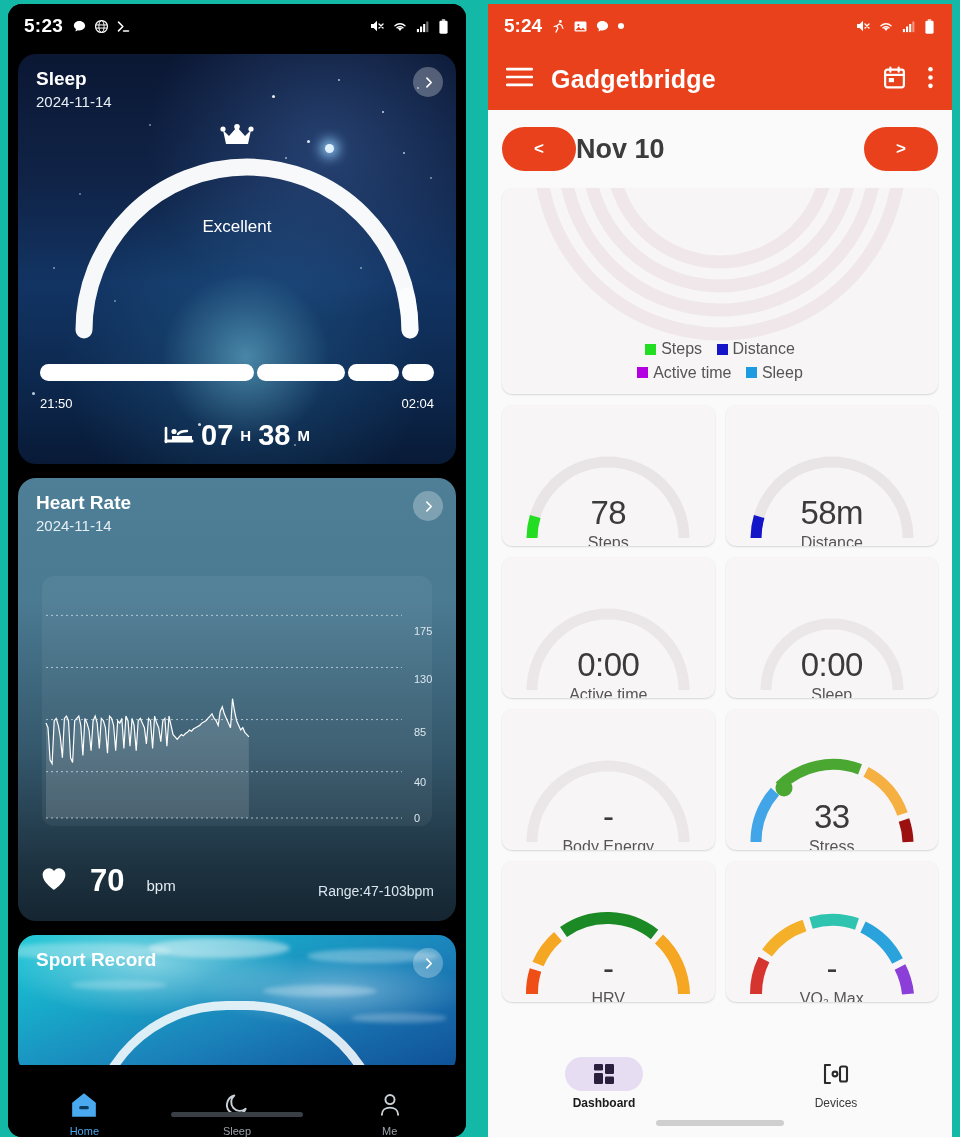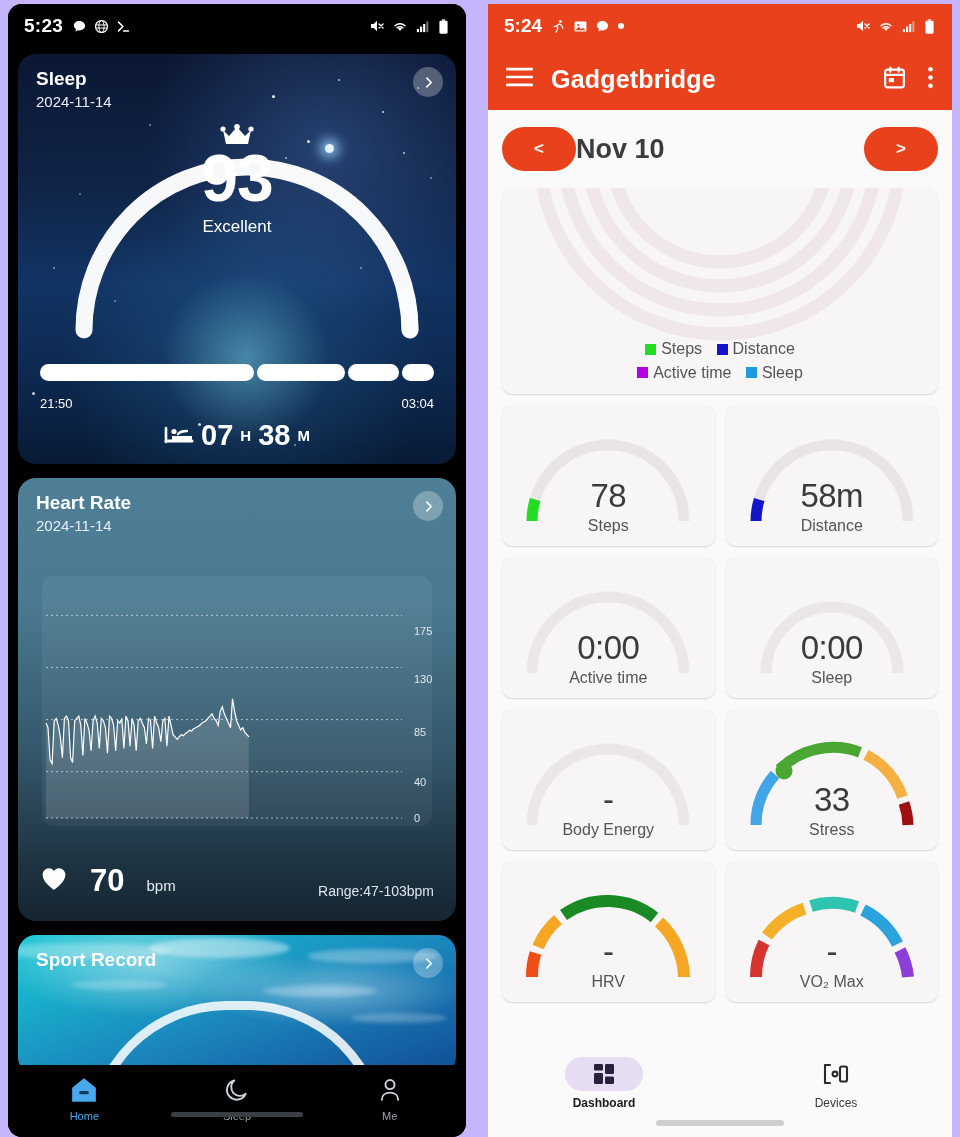--- a/index.html
+++ b/index.html
@@ -2,21 +2,21 @@
 <html><head>
 <meta charset="utf-8">
 <style>
   * { margin:0; padding:0; box-sizing:border-box; }
   html,body {
     width:960px; height:1137px;
     background:#ffffff;
     font-family:"Liberation Sans", sans-serif;
     overflow:hidden;
   }
-  .stage { position:relative; width:960px; height:1137px; background:#c4b5fd; }
+  .stage { position:relative; width:960px; height:1137px; background:#14b8a6; }
 
   
   .phone-left {
     position:absolute; left:8px; top:4px; width:458px; height:1133px;
     background:#000; border-radius:14px; overflow:hidden;
   }
   .statusbar-dark {
     height:44px; background:#000; display:flex; align-items:center;
     padding:0 16px; color:#fff;
   }
@@ -106,21 +106,21 @@
   .wave { position:absolute; background:rgba(255,255,255,0.55); border-radius:50%; filter:blur(2px); }
   .sport-arc {
     position:absolute; left:50%; transform:translateX(-50%); bottom:-66px;
     width:300px; height:140px; border:9px solid rgba(255,255,255,0.85);
     border-bottom-color:transparent; border-radius:150px 150px 0 0;
   }
 
   
   .navbar-dark {
     position:absolute; bottom:0; left:0; right:0; height:72px; background:#000;
-    display:flex; align-items:flex-start; padding-top:12px;
+    display:flex; align-items:flex-end; padding-top:4px;
   }
   .nav-item { flex:1; display:flex; flex-direction:column; align-items:center; gap:3px; }
   .nav-label { font-size:11px; color:#9aa2ab; }
   .nav-item.active .nav-label { color:#49a8ee; }
   .home-indicator-dark {
     position:absolute; left:50%; transform:translateX(-50%); bottom:20px;
     width:132px; height:5px; border-radius:3px; background:#3a3f45;
   }
 
   
@@ -152,21 +152,21 @@
   .chart-card { height:206px; }
   .arcs { position:absolute; inset:0; }
   .legend {
     position:absolute; left:0; right:0; bottom:10px; text-align:center;
     font-size:16px; color:#555; line-height:1.45;
   }
   .lg { display:inline-flex; align-items:center; gap:5px; margin:0 5px; }
   .swatch { width:11px; height:11px; display:inline-block; }
 
   .grid { display:grid; grid-template-columns:1fr 1fr; gap:11px; margin-top:11px; }
-  .tile { height:141px; display:flex; flex-direction:column; align-items:center; justify-content:center; }
+  .tile { height:141px; display:flex; flex-direction:column; align-items:center; justify-content:flex-end; }
   .tile-gauge { position:relative; width:180px; height:96px; margin-top:10px; }
   .tile-val {
     position:absolute; left:0; right:0; top:44px; text-align:center;
     font-size:33px; color:#3b3b3b; font-weight:400; letter-spacing:-.5px;
   }
   .tile-label {
     position:absolute; left:0; right:0; top:84px; text-align:center;
     font-size:16px; color:#555;
   }
 
@@ -285,34 +285,33 @@
             <path d="M392 230 A163 163 0 0 0 388 196" fill="none" stroke="#ffffff" stroke-width="17" stroke-linecap="round" opacity="0.55"></path>
           </svg>
           <div class="crown">
             <svg width="34" height="24" viewBox="0 0 34 24">
                 <path fill="#fff" d="M3 6l6 6 8-9 8 9 6-6-3 14H6L3 6z"></path>
                 <circle cx="3" cy="5" r="2.6" fill="#fff"></circle>
                 <circle cx="31" cy="5" r="2.6" fill="#fff"></circle>
                 <circle cx="17" cy="2.8" r="2.8" fill="#fff"></circle>
               </svg>
           </div>
-          <div class="score">93</div>
           <div class="score-label">Excellent</div>
         </div>
 
         <div class="sleepbar">
           <span class="seg" style="flex:54"></span>
           <span class="seg" style="flex:22"></span>
           <span class="seg" style="flex:13"></span>
           <span class="seg" style="flex:8"></span>
         </div>
         <span class="dot-left"></span>
         <div class="sb-times">
           <span>21:50</span>
-          <span>03:04</span>
+          <span>02:04</span>
         </div>
 
         <div class="duration">
           <span>
             <svg width="30" height="22" viewBox="0 0 30 22">
                 <path d="M2 5v14" stroke="#fff" stroke-width="2.6" stroke-linecap="round"></path>
                 <path d="M2 18h26" stroke="#fff" stroke-width="3" stroke-linecap="round"></path>
                 <path d="M8 13h20v4H8z" fill="#fff"></path>
                 <circle cx="10" cy="8.5" r="2.6" fill="#fff"></circle>
                 <path d="M14 11c2-2.5 5-3 9-3" stroke="#fff" stroke-width="2.4" fill="none" stroke-linecap="round"></path>

